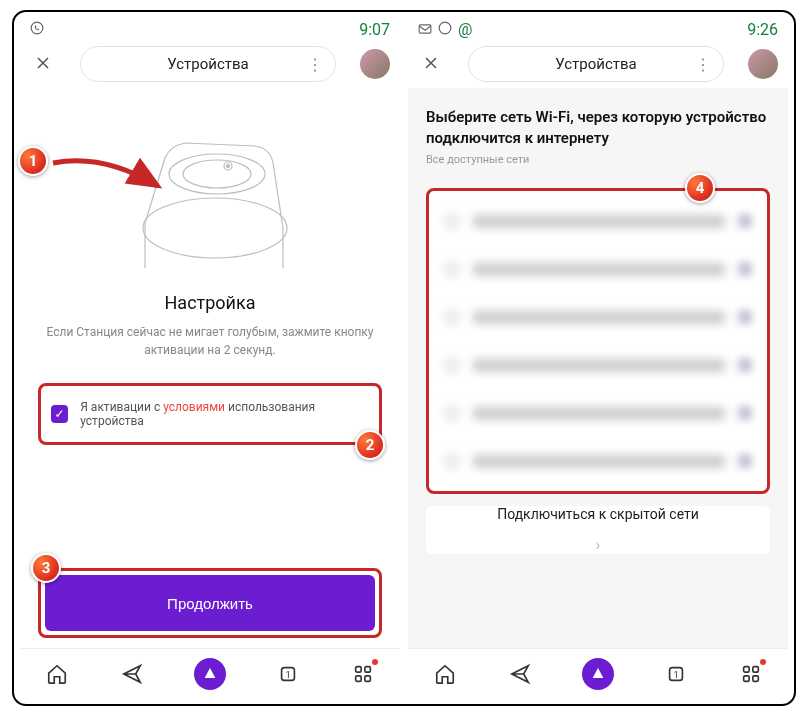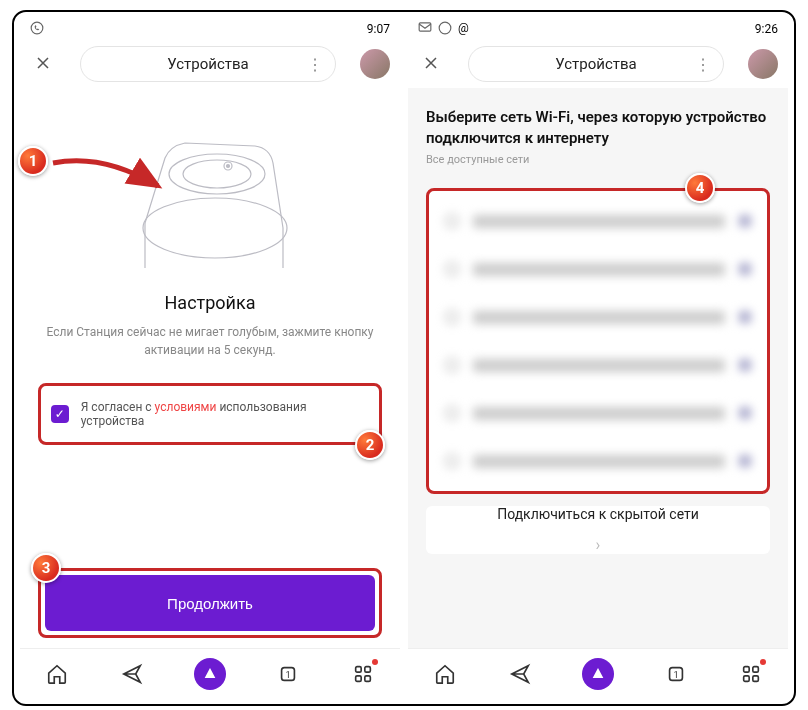--- a/index.html
+++ b/index.html
@@ -26,22 +26,22 @@
   position: relative;
   display: flex;
   flex-direction: column;
 }
 .status-bar {
   height: 22px;
   display: flex;
   justify-content: space-between;
   align-items: center;
   padding: 0 10px;
-  font-size: 12px;
-  color: #000000;
+  font-size: 16px;
+  color: #15803d;
 }
 .status-left { display: flex; gap: 6px; }
 .header {
   display: flex;
   align-items: center;
   padding: 6px 10px;
   gap: 24px;
 }
 .close-x {
   width: 26px;
@@ -293,26 +293,26 @@
           <ellipse cx="100" cy="100" rx="72" ry="30"></ellipse>
           <ellipse cx="102" cy="46" rx="48" ry="20"></ellipse>
           <ellipse cx="102" cy="46" rx="34" ry="14"></ellipse>
           <circle cx="113" cy="38" r="4"></circle>
           <circle cx="113" cy="38" r="1.5" fill="#bcbcc4"></circle>
           <path d="M30 95 L30 140 M168 100 L168 140"></path>
         </svg>
       </div>
 
       <div class="setup-title">Настройка</div>
-      <div class="setup-sub">Если Станция сейчас не мигает голубым, зажмите кнопку активации на 5 секунд.</div>
+      <div class="setup-sub">Если Станция сейчас не мигает голубым, зажмите кнопку активации на 2 секунд.</div>
 
       <div class="terms-box">
         <div class="chk">✓</div>
         <div class="terms-text">
-          <span>Я согласен с </span><span class="lnk">условиями</span><span> использования устройства</span>
+          <span>Я активации с </span><span class="lnk">условиями</span><span> использования устройства</span>
         </div>
         <div class="badge" style="bottom:-18px;right:-6px">
             <span>2</span>
           </div>
       </div>
 
       <div class="continue-wrap">
         <div class="badge" style="top:-18px;left:-10px">
             <span>3</span>
           </div>

